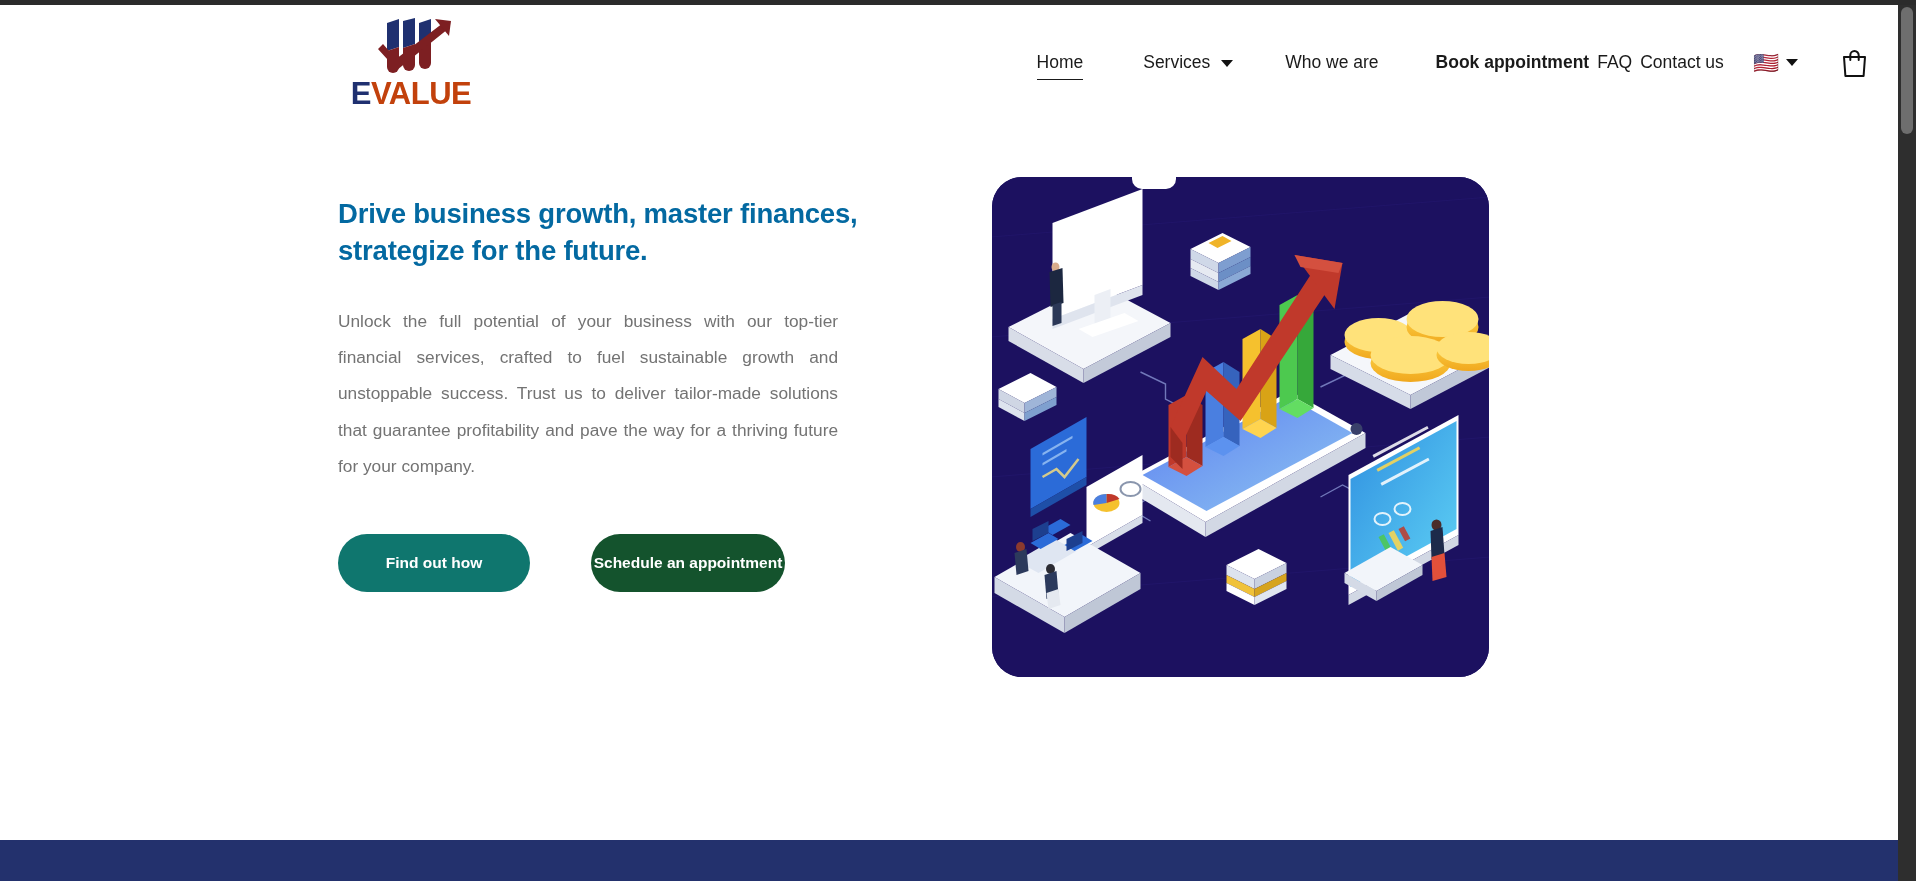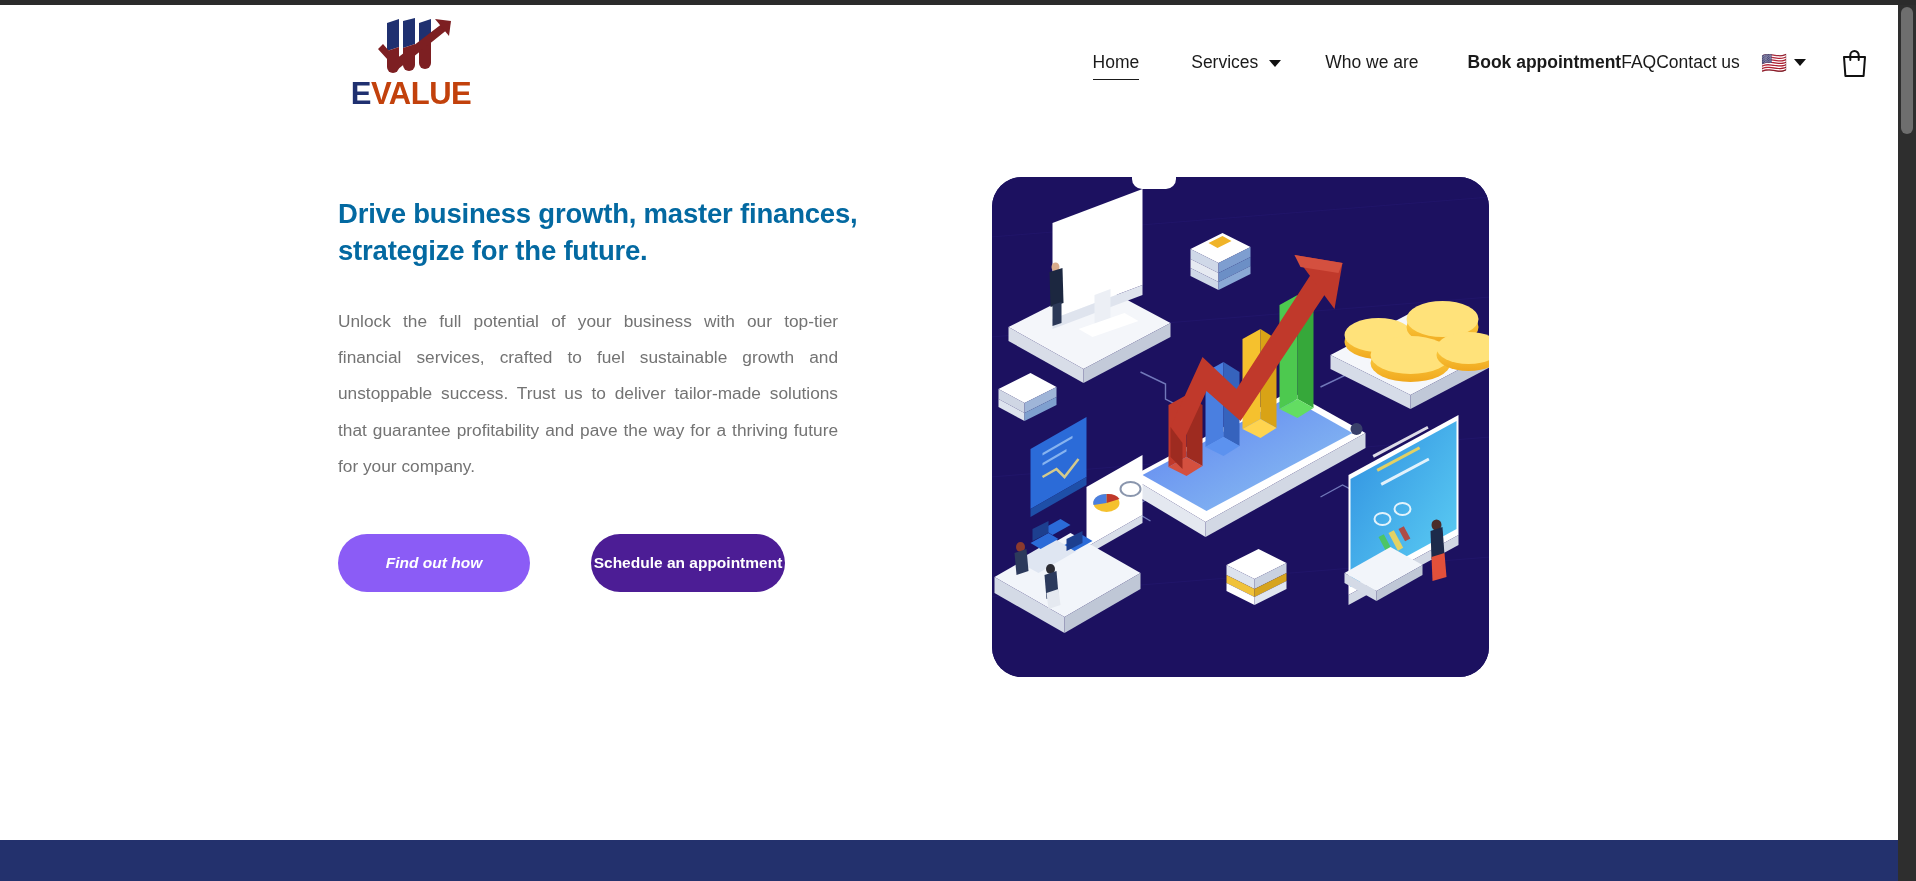--- a/index.html
+++ b/index.html
@@ -34,21 +34,21 @@
   .logo-word{
     font-size:31px; font-weight:bold; letter-spacing:-0.5px;
     line-height:1; margin-top:1px; white-space:nowrap;
     font-family:"Liberation Sans", sans-serif;
   }
   .logo-word .e{ color:#1f3070; }
   .logo-word .value{ color:#c2410c; }
 
   .nav{
     position:absolute; right:0; top:0; height:115px;
-    display:flex; align-items:center; gap:0px;
+    display:flex; align-items:center; gap:8px;
     padding-right:0px;
   }
   .nav-item{
     position:relative;
     font-size:17.5px; color:#1a1a1a; font-weight:400;
     cursor:pointer; white-space:nowrap;
     font-family:"Liberation Sans", sans-serif;
   }
   .nav-item.active{ }
   .nav-item.active .nav-underline{
@@ -85,22 +85,22 @@
     font-family:"Liberation Sans", sans-serif;
   }
   .cta-row{ display:flex; gap:61px; margin-top:50px; }
   .btn{
     border:none; border-radius:40px; cursor:pointer;
     font-size:15.5px; font-weight:bold; color:#ffffff;
     font-family:"Liberation Sans", sans-serif;
     display:flex; align-items:center; justify-content:center;
     height:58px;
   }
-  .btn-primary{ background:#8b5cf6; width:192px;font-style:italic; }
-  .btn-secondary{ background:#4c1d95; width:194px; }
+  .btn-primary{ background:#0f766e; width:192px; }
+  .btn-secondary{ background:#14532d; width:194px; }
 
   
   .hero-img-wrap{
     position:absolute; left:992px; top:57px;
     width:497px; height:500px;
   }
   .hero-notch{
     position:absolute; left:140px; top:-14px; width:44px; height:26px;
     background:#ffffff; border-radius:0 0 10px 10px; z-index:3;
   }

